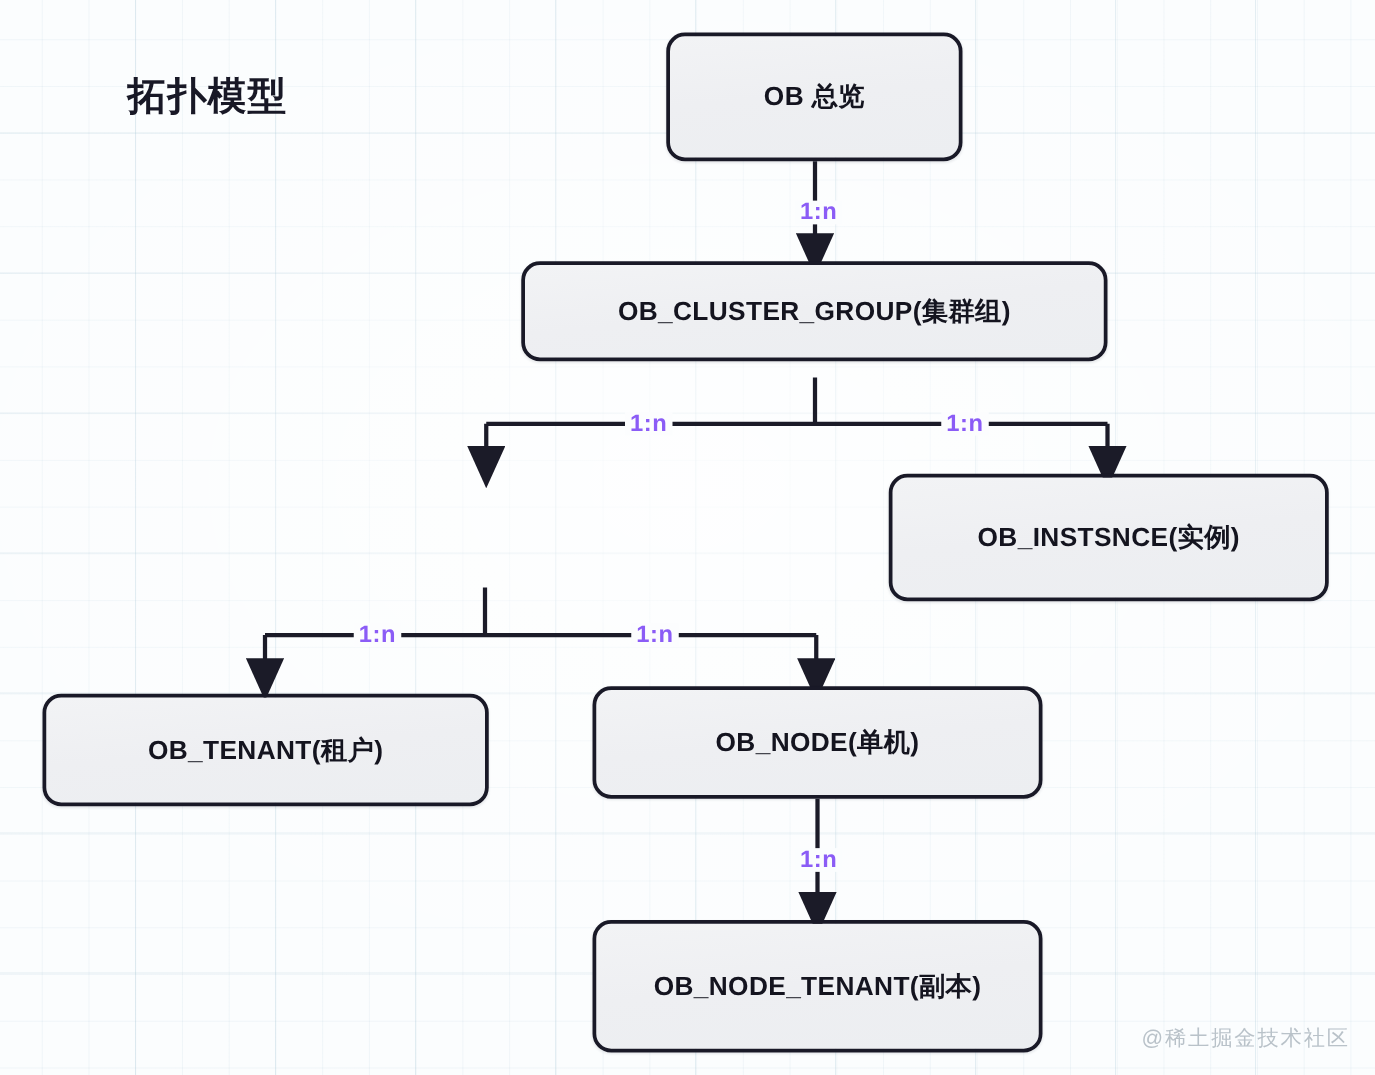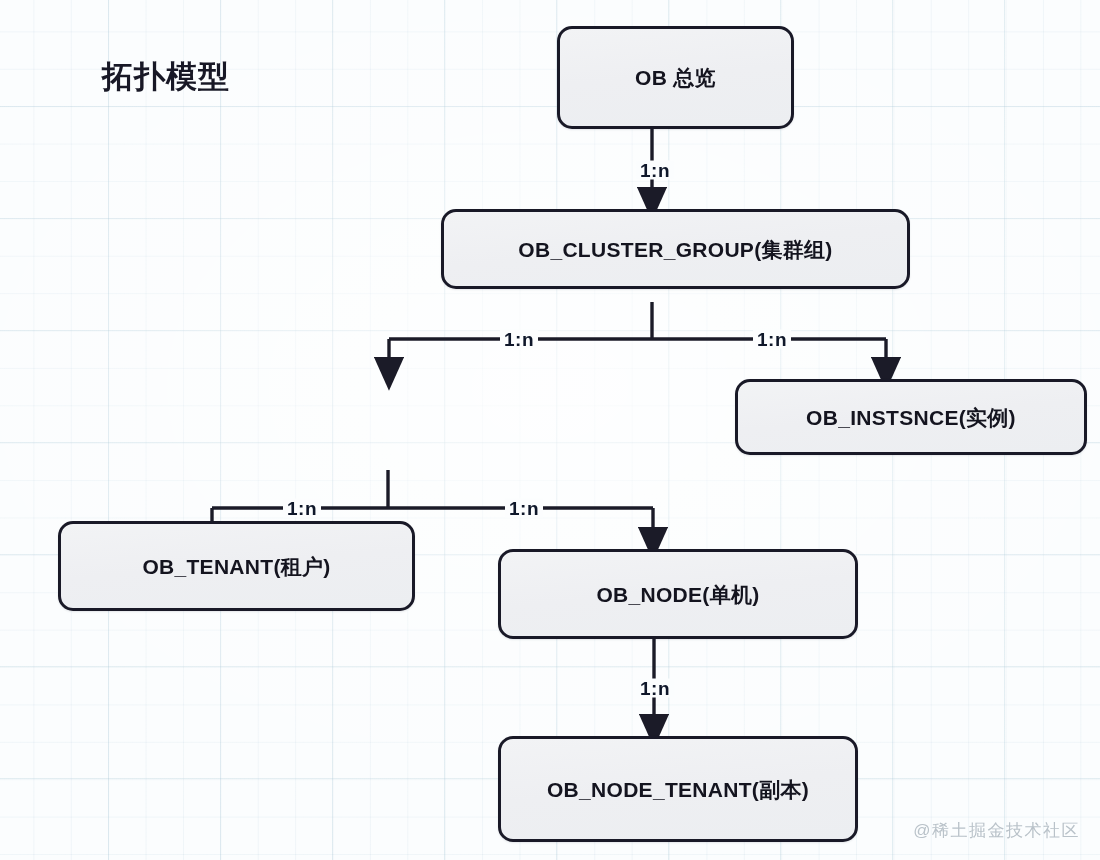--- a/index.html
+++ b/index.html
@@ -68,34 +68,33 @@
     background: linear-gradient(175deg, #f2f3f5 0%, #eeeff2 48%, #eceef1 100%);
     display: flex;
     align-items: center;
     justify-content: center;
     color: #14141f;
     font-size: 21px;
     font-weight: 700;
     letter-spacing: 0.3px;
     text-align: center;
     box-shadow: 0 1px 2px rgba(30,40,60,0.10);
-    margin-left: 24px;
   }
 
   .node-label {
     white-space: nowrap;
     line-height: 1;
   }
 
   .edge-label {
     position: absolute;
     transform: translate(-50%, -50%);
     font-size: 19px;
     font-weight: 700;
-    color: #0f172a;
+    color: #8b5cf6;
     letter-spacing: 0.5px;
     padding: 0 4px;
     line-height: 1;
     white-space: nowrap;
   }
 
   .watermark {
     position: absolute;
     right: 20px;
     bottom: 18px;
@@ -141,25 +140,25 @@
 
   <div class="node" style="left:533px; top:26px; width:237px; height:103px;">
     <span class="node-label">OB 总览</span>
   </div>
 
   <div class="node" style="left:417px; top:209px; width:469px; height:80px;">
     <span class="node-label">OB_CLUSTER_GROUP(集群组)</span>
   </div>
 
 
-  <div class="node" style="left:711px; top:379px; width:352px; height:76px;">
+  <div class="node" style="left:711px; top:379px; width:352px; height:102px;">
     <span class="node-label">OB_INSTSNCE(实例)</span>
   </div>
 
-  <div class="node" style="left:34px; top:521px; width:357px; height:90px;">
+  <div class="node" style="left:34px; top:555px; width:357px; height:90px;">
     <span class="node-label">OB_TENANT(租户)</span>
   </div>
 
   <div class="node" style="left:474px; top:549px; width:360px; height:90px;justify-content:center;">
     <span class="node-label">OB_NODE(单机)</span>
   </div>
 
   <div class="node" style="left:474px; top:736px; width:360px; height:106px;">
     <span class="node-label">OB_NODE_TENANT(副本)</span>
   </div>

